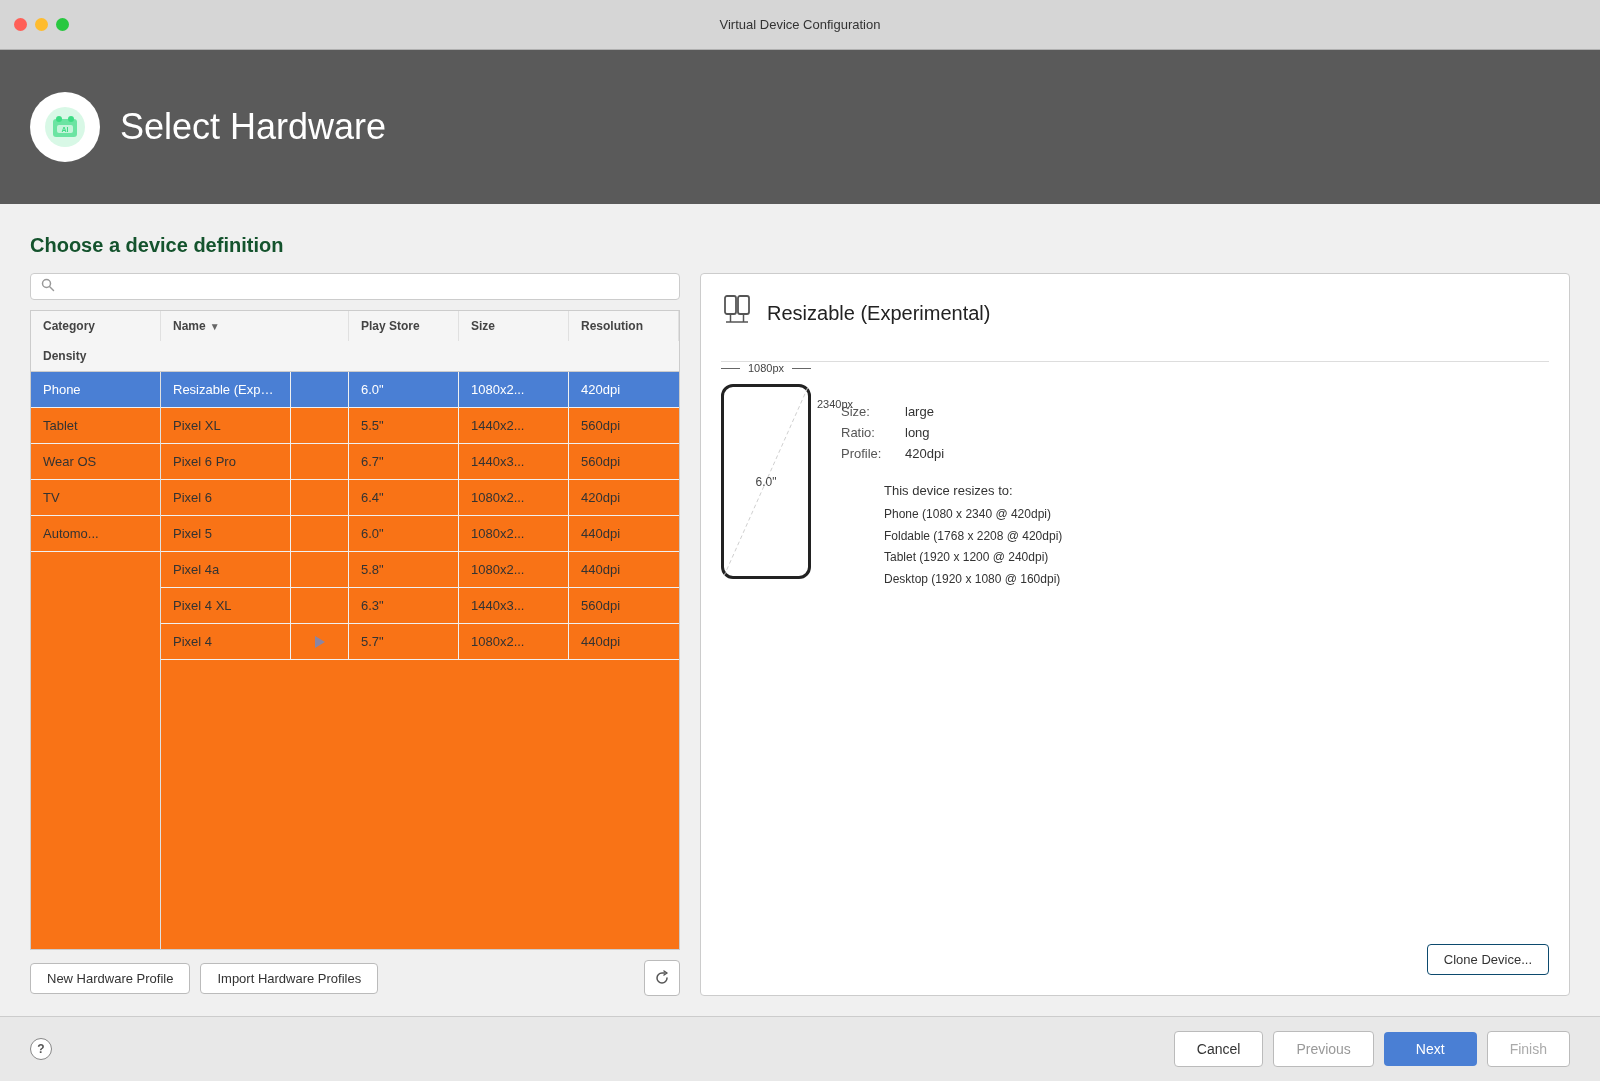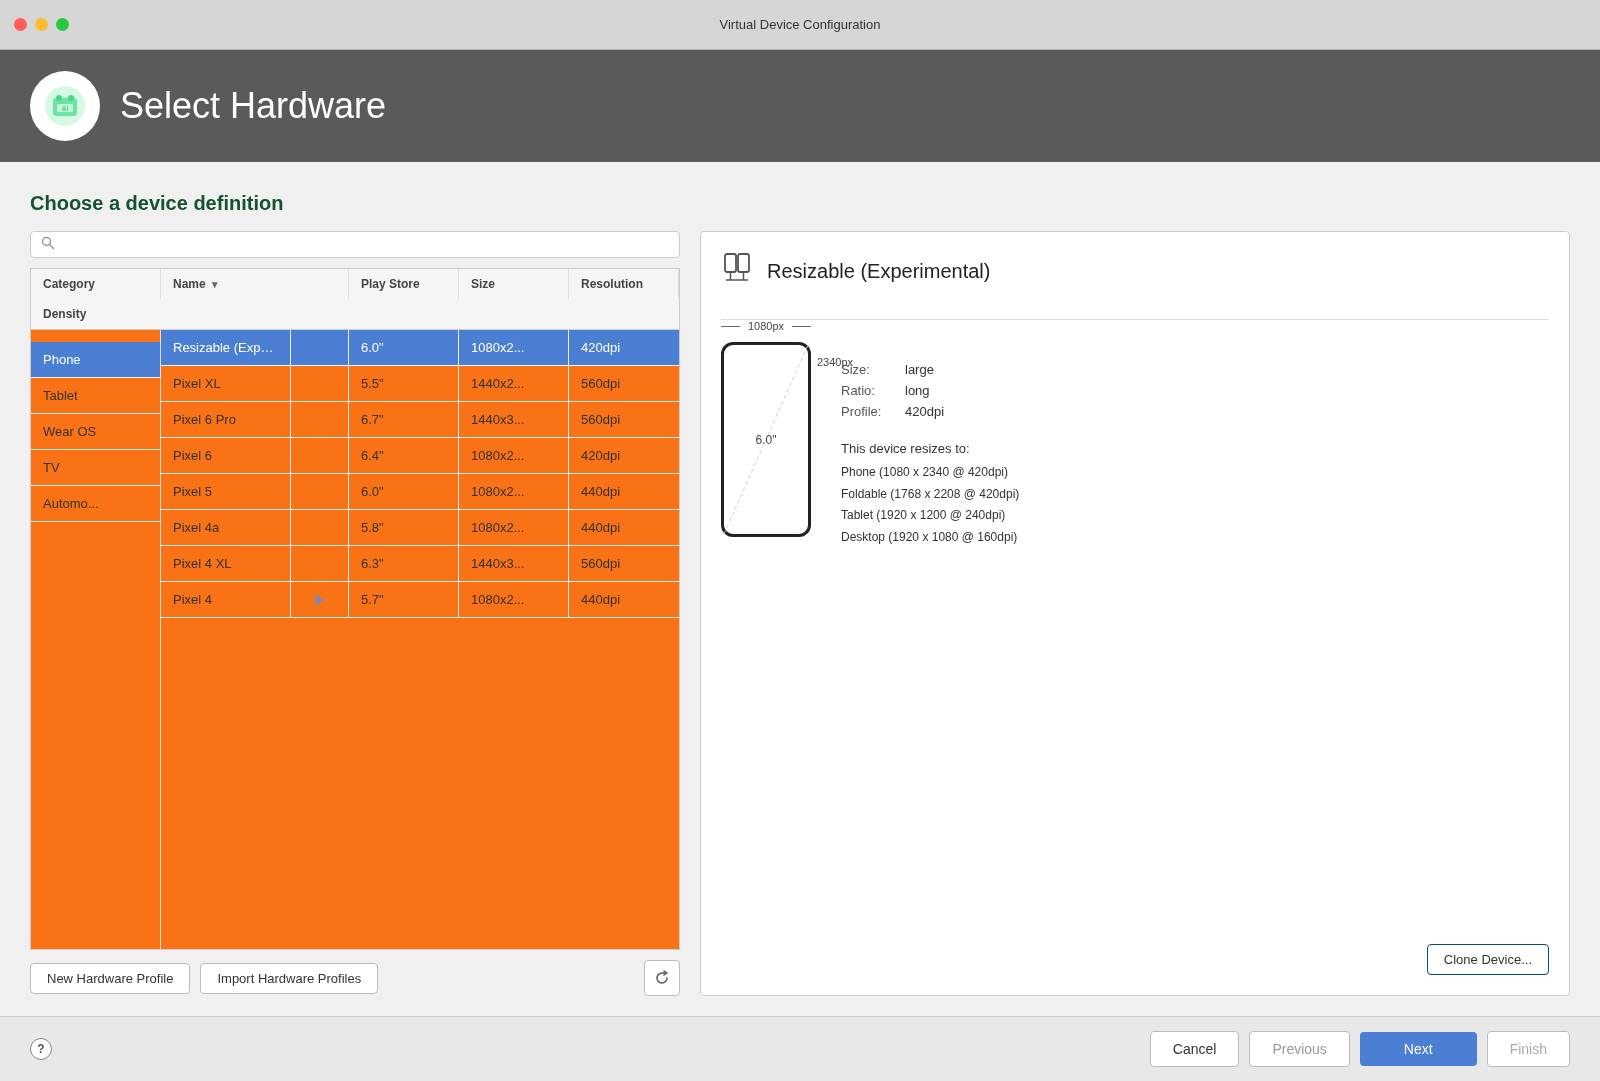--- a/index.html
+++ b/index.html
@@ -45,21 +45,21 @@
       font-weight: 500;
     }
     
     .app-header {
       background: #5a5a5a;
       padding: 20px 30px;
       display: flex;
       align-items: center;
       gap: 20px;
       flex-shrink: 0;
-      height: 112px;
+      height: 154px;
     }
     .app-icon {
       width: 70px;
       height: 70px;
       background: white;
       border-radius: 50%;
       display: flex;
       align-items: center;
       justify-content: center;
       flex-shrink: 0;
@@ -314,20 +314,21 @@
       font-size: 13px;
       color: #333;
       display: flex;
       gap: 4px;
       align-items: flex-end;
     }
     .spec-label { color: #555; min-width: 60px; }
     .spec-value { font-weight: 500; }
     .resize-info {
       margin-top: 16px;
+      margin-left: 43px;
     }
     .resize-title {
       font-size: 13px;
       font-weight: 500;
       color: #333;
       margin-bottom: 6px;
     }
     .resize-item {
       font-size: 12px;
       color: #333;
@@ -393,21 +394,21 @@
     .btn-prev {
       padding: 9px 22px;
       border-radius: 4px;
       border: 1px solid #bbb;
       background: white;
       font-size: 14px;
       cursor: pointer;
       color: #999;
     }
     .btn-next {
-      padding: 9px 44px;
+      padding: 9px 32px;
       border-radius: 4px;
       border: none;
       background: #4a7fd4;
       font-size: 14px;
       cursor: pointer;
       color: white;
       font-weight: 500;
     }
     .btn-finish {
       padding: 9px 22px;
@@ -418,21 +419,21 @@
       cursor: pointer;
       color: #aaa;
     }
     .cat-item {
       padding: 10px 12px;
       font-size: 13px;
       color: #333;
       cursor: pointer;
       border-bottom: 1px solid #f0f0f0;
     }
-    .cat-item.selected { background: #4a7fd4; color: white; margin-top: 12px; }
+    .cat-item.selected { background: #4a7fd4; color: white; }
   </style>
 </head>
 <body>
 
 <div class="titlebar">
   <div class="titlebar-buttons">
     <button class="titlebar-btn btn-close"></button>
     <button class="titlebar-btn btn-min"></button>
     <button class="titlebar-btn btn-max"></button>
   </div>

